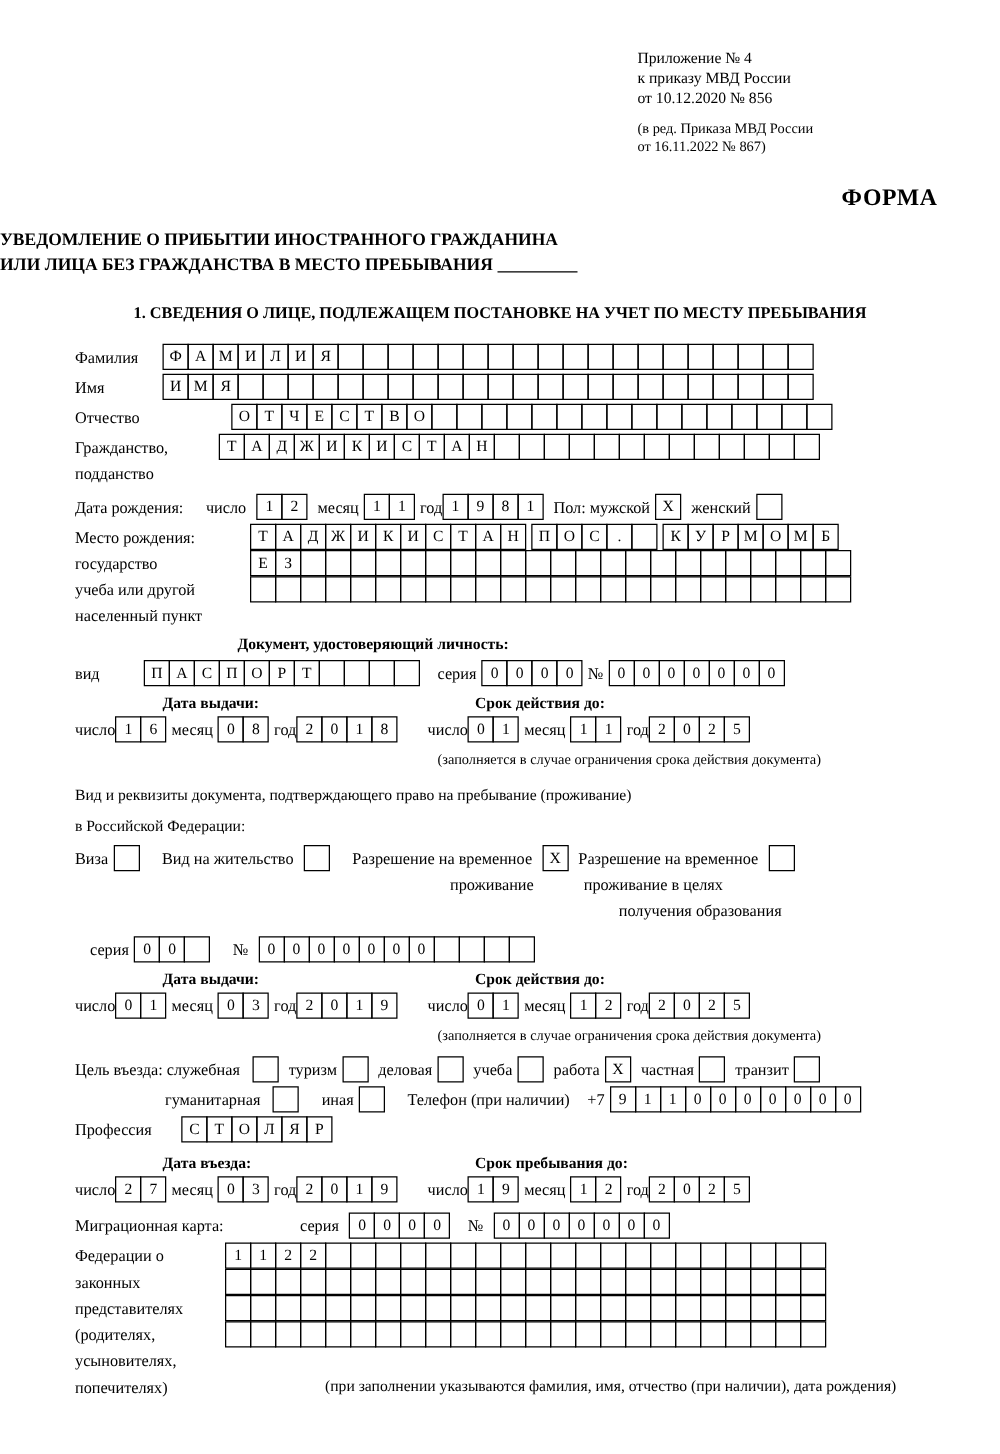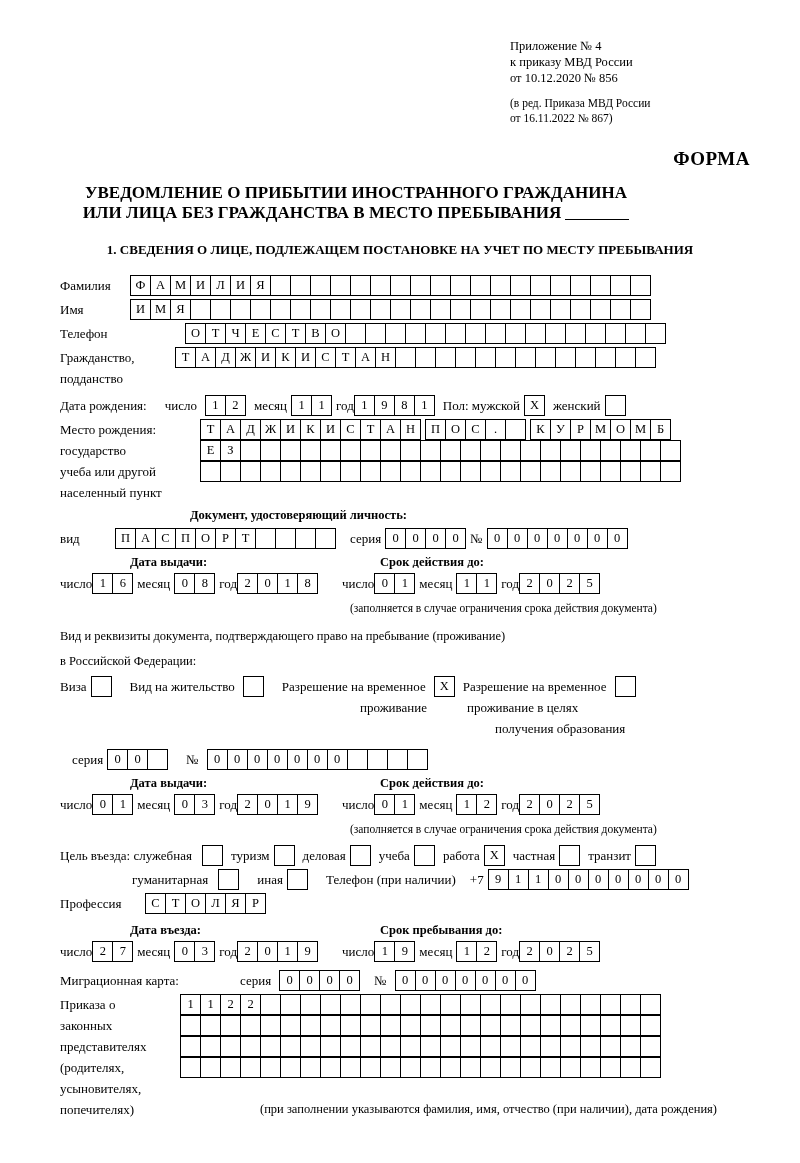--- a/index.html
+++ b/index.html
@@ -35,23 +35,23 @@
     right:50px;
     font-weight:bold;
     font-size:19px;
     letter-spacing:.5px;
   }
   .title{
     position:absolute;
     top:183px;
     left:0;
     width:712px;
-    text-align:center;
+    text-align:left;
     font-weight:bold;
-    font-size:17px;
+    font-size:14px;
     line-height:20px;
   }
   .title .u{display:inline-block;border-bottom:1px solid #000;width:64px;vertical-align:-2px;margin-left:4px;}
   .section1{
     position:absolute;
     top:242px;
     left:0;
     width:800px;
     text-align:center;
     font-weight:bold;
@@ -170,21 +170,21 @@
           <div class="cell"></div>
           <div class="cell"></div>
           <div class="cell"></div>
           <div class="cell"></div>
           <div class="cell"></div>
           <div class="cell"></div>
         </div>
     </div>
 
     <div class="row">
-      <div class="lbl" style="width:125px">Телефон</div>
+      <div class="lbl" style="width:125px">Отчество</div>
       <div class="boxes">
           <div class="cell">О</div>
           <div class="cell">Т</div>
           <div class="cell">Ч</div>
           <div class="cell">Е</div>
           <div class="cell">С</div>
           <div class="cell">Т</div>
           <div class="cell">В</div>
           <div class="cell">О</div>
           <div class="cell"></div>
@@ -753,21 +753,21 @@
           <div class="cell">0</div>
           <div class="cell">0</div>
           <div class="cell">0</div>
           <div class="cell">0</div>
           <div class="cell">0</div>
           <div class="cell">0</div>
         </div>
     </div>
 
     <div class="row" style="margin-bottom:0">
-      <div class="lbl" style="width:120px">Приказа о</div>
+      <div class="lbl" style="width:120px">Федерации о</div>
       <div class="boxes">
           <div class="cell">1</div>
           <div class="cell">1</div>
           <div class="cell">2</div>
           <div class="cell">2</div>
           <div class="cell"></div>
           <div class="cell"></div>
           <div class="cell"></div>
           <div class="cell"></div>
           <div class="cell"></div>

